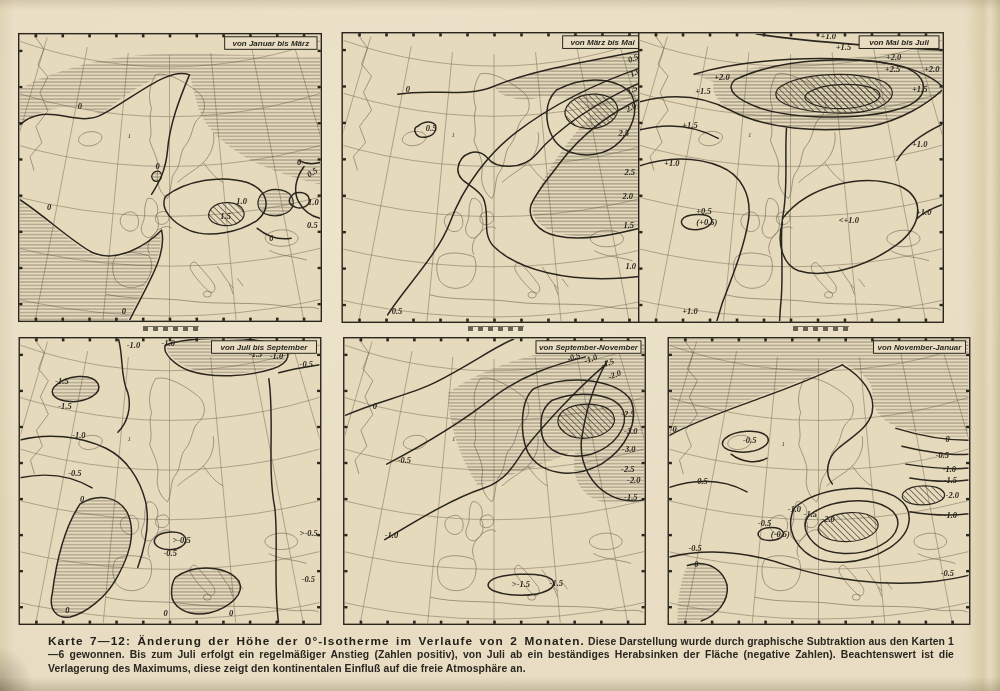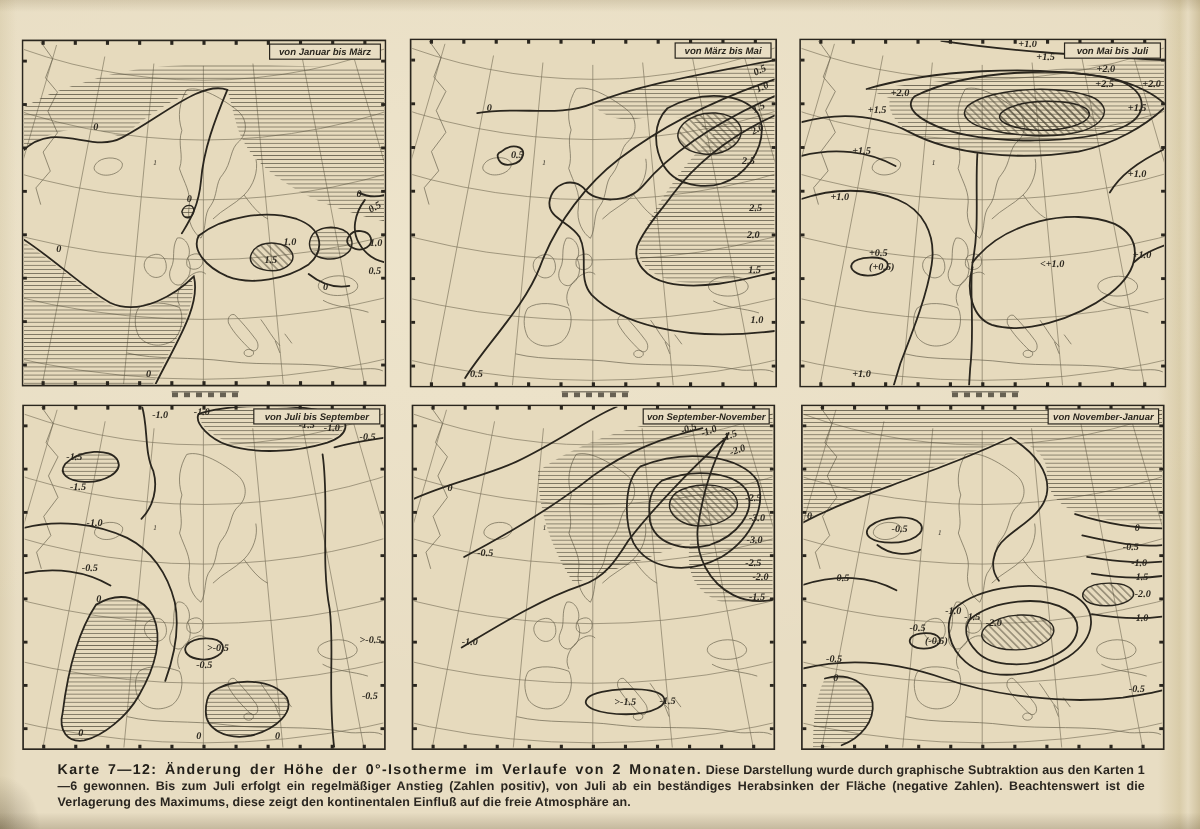--- a/index.html
+++ b/index.html
@@ -15,21 +15,21 @@
   .edge-bottom{position:absolute;left:0;right:0;bottom:0;height:14px;
     background:linear-gradient(180deg, rgba(0,0,0,0), rgba(90,75,45,.25));}
   .edge-corner{position:absolute;left:0;bottom:0;width:60px;height:80px;
     background:radial-gradient(80% 80% at 0% 100%, rgba(60,48,25,.35), rgba(0,0,0,0) 70%);}
   .edge-top{position:absolute;left:0;right:0;top:0;height:10px;
     background:linear-gradient(0deg, rgba(0,0,0,0), rgba(120,100,60,.18));}
   figure.map{position:absolute;margin:0;padding:0;}
   figure.map svg{display:block;width:100%;height:100%;}
   .m1{left:18px; top:32px; width:304px;height:291px;}
   .m2{left:341px;top:32px; width:307px;height:291px;}
-  .m3{left:666px;top:32px; width:306px;height:291px;}
+  .m3{left:638px;top:32px; width:306px;height:291px;}
   .m4{left:18px; top:337px;width:304px;height:288px;}
   .m5{left:341px;top:337px;width:307px;height:288px;}
   .m6{left:666px;top:337px;width:306px;height:288px;}
   .scalebar{position:absolute;height:4px;width:56px;
     border-top:1px solid #454033;
     background:repeating-linear-gradient(90deg,#3c372c 0 5px, rgba(0,0,0,0) 5px 10px);
     opacity:.75;}
   .sb1{left:143px;top:326px;}
   .sb2{left:468px;top:326px;}
   .sb3{left:793px;top:326px;}

